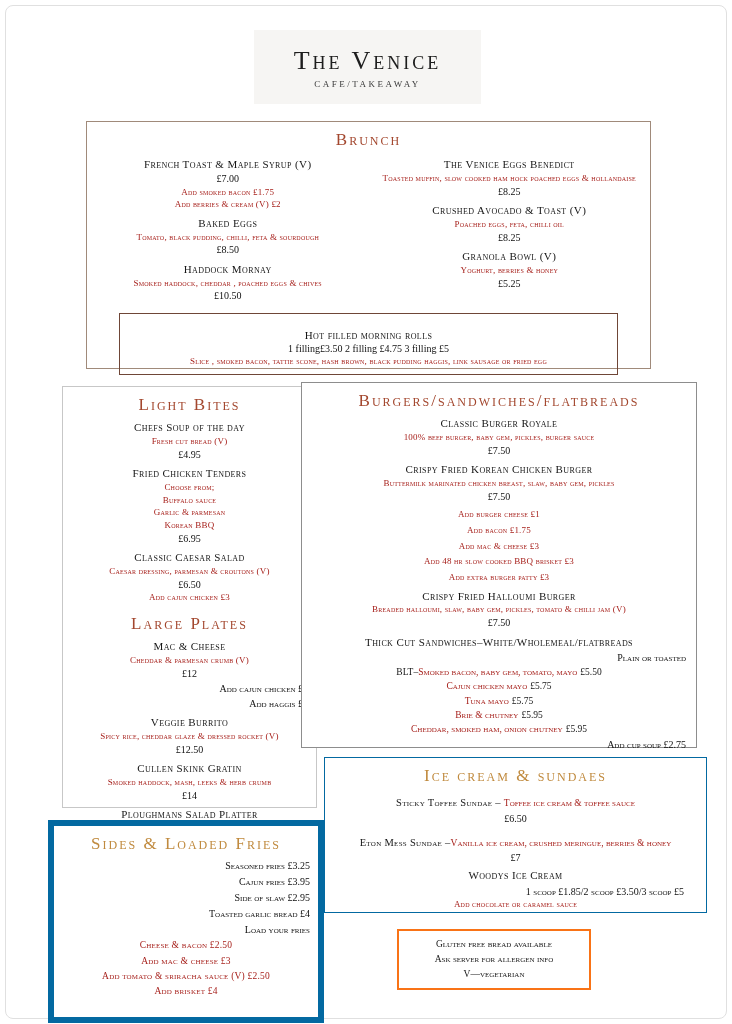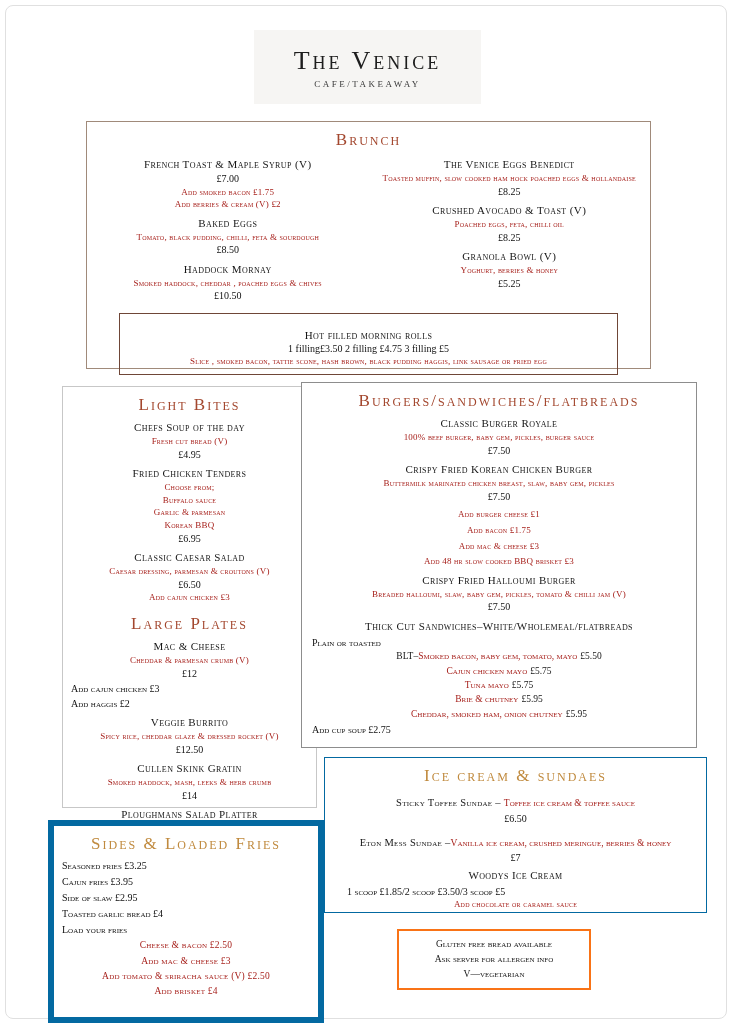--- a/index.html
+++ b/index.html
@@ -17,21 +17,21 @@
   .sec-title{font-variant:small-caps;text-align:center;font-size:17px;letter-spacing:2px;
              color:var(--rust);font-weight:500;padding-top:8px;line-height:1.2;}
   .sec-title.gold{color:var(--gold);}
   .sec-title.mt{padding-top:10px;}
 
   .name{font-variant:small-caps;text-align:center;font-size:11px;letter-spacing:.4px;
         color:#161616;margin-top:6px;line-height:1.25;}
   .red{font-variant:small-caps;text-align:center;font-size:9px;letter-spacing:.2px;
        color:var(--red);margin-top:1px;line-height:1.3;}
   .price{text-align:center;font-size:10px;margin-top:1px;line-height:1.25;}
-  .blk{font-variant:small-caps;text-align:left;font-size:10px;margin-top:2px;line-height:1.3;}
+  .blk{font-variant:small-caps;text-align:right;font-size:10px;margin-top:2px;line-height:1.3;}
   .plainline{text-align:center;font-size:10px;margin-top:1px;line-height:1.3;}
 
   .brunch{left:86px;top:121px;width:563px;height:246px;border:1px solid #a08a7a;}
   .cols{display:flex;margin-top:2px;}
   .col{flex:1;padding:0 12px;}
   .rolls{border:1px solid #6f4637;margin:10px 32px 0;padding:15px 8px 6px;}
   .rolls-title{font-variant:small-caps;text-align:center;font-size:11px;letter-spacing:.4px;color:#161616;}
 
   .lightbox{left:62px;top:386px;width:237px;height:420px;border:1px solid #c7c7c7;padding:0 8px;}
   .burgersbox{left:301px;top:382px;width:374px;height:364px;border:1px solid #8d8d8d;padding:0 10px;}
@@ -143,20 +143,21 @@
     <div class="price">£7.50</div>
 
     <div class="name">Crispy Fried Korean Chicken Burger</div>
     <div class="red">Buttermilk marinated chicken breast, slaw, baby gem, pickles</div>
     <div class="price">£7.50</div>
 
     <div class="red" style="margin-top:6px;">Add burger cheese £1</div>
     <div class="red" style="margin-top:4px;">Add bacon £1.75</div>
     <div class="red" style="margin-top:4px;">Add mac &amp; cheese £3</div>
     <div class="red" style="margin-top:4px;">Add 48 hr slow cooked BBQ brisket £3</div>
+    <div class="red" style="margin-top:4px;">Add extra burger patty £3</div>
 
     <div class="name">Crispy Fried Halloumi Burger</div>
     <div class="red">Breaded halloumi, slaw, baby gem, pickles, tomato &amp; chilli jam (V)</div>
     <div class="price">£7.50</div>
 
     <div class="name">Thick Cut Sandwiches–White/Wholemeal/flatbreads</div>
     <div class="blk">Plain or toasted</div>
 
     <div class="opt">
       <span class="pfx">BLT–</span><span class="lbl">Smoked bacon, baby gem, tomato, mayo</span><span class="prc">£5.50</span>

